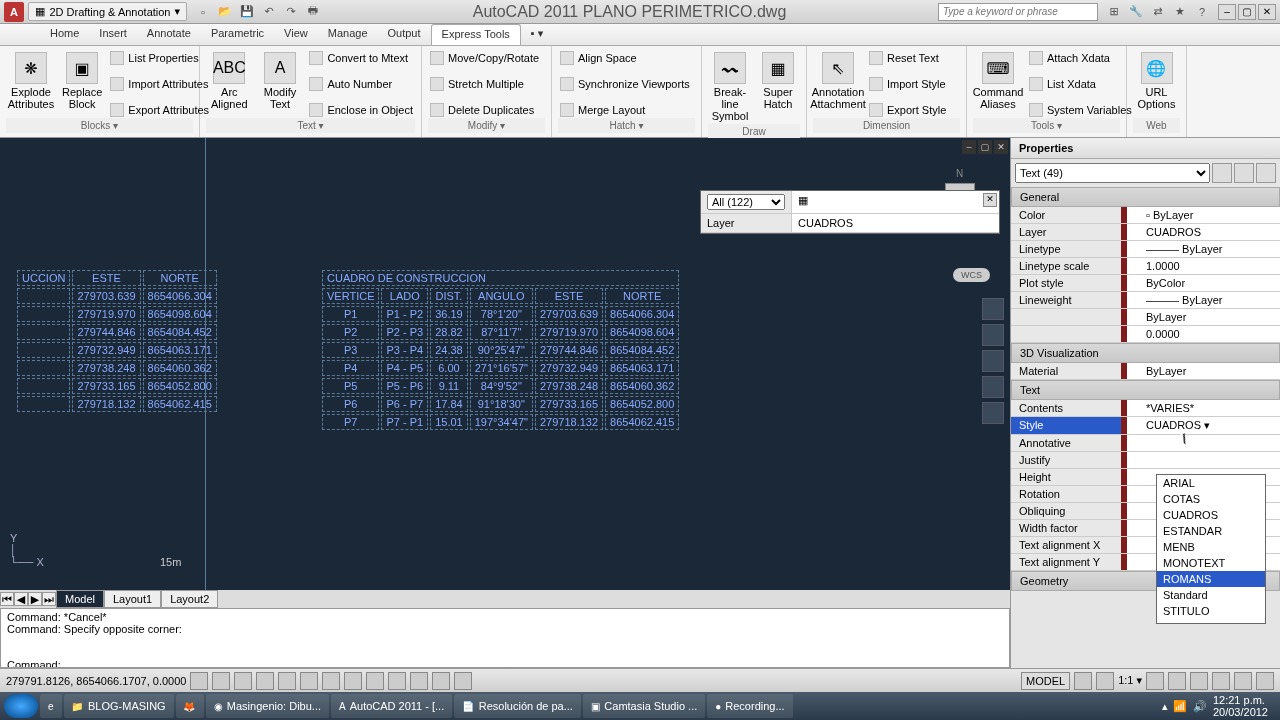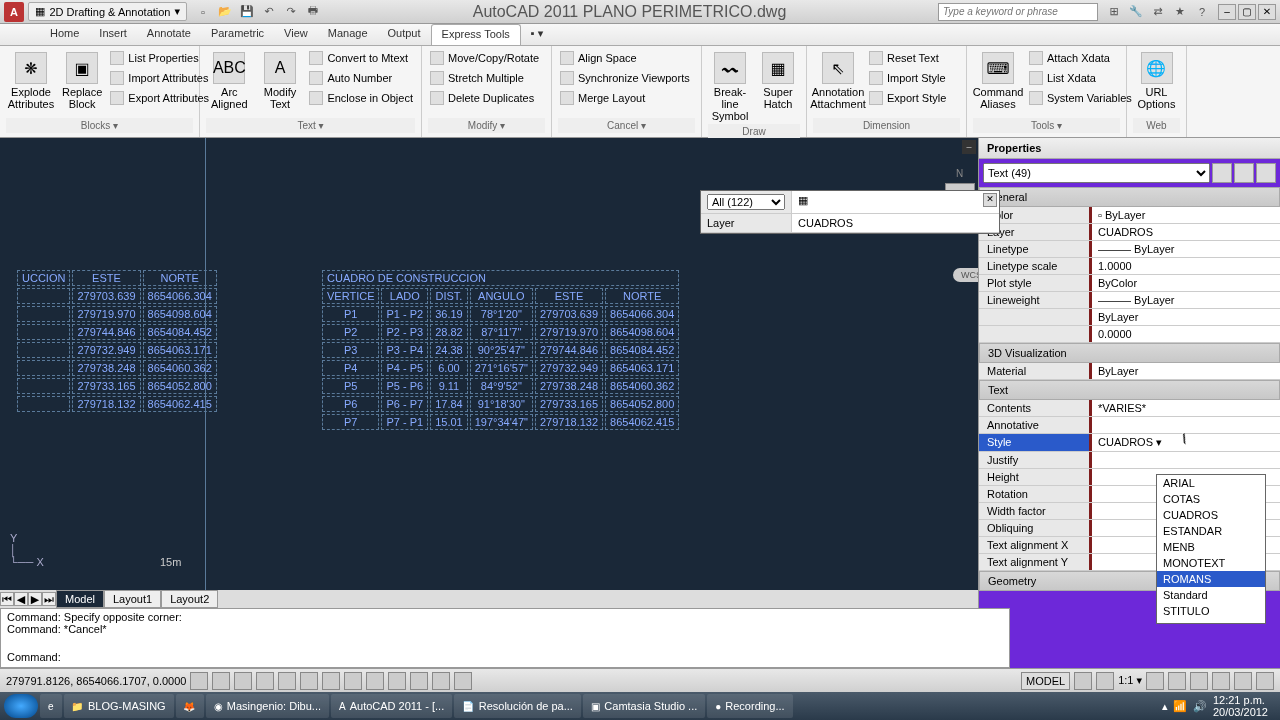--- a/index.html
+++ b/index.html
@@ -15,21 +15,21 @@
 .win-controls span{width:18px;height:16px;background:#ddd;border:1px solid #999;display:inline-flex;align-items:center;justify-content:center;font-size:10px}
 .menubar{height:22px;background:linear-gradient(#f8f8f8,#e8e8e8);display:flex;padding-left:40px;border-bottom:1px solid #aaa}
 .menubar span{padding:3px 10px;color:#333;cursor:pointer}
 .menubar span.active{background:#fff;border:1px solid #aaa;border-bottom:none;border-radius:3px 3px 0 0}
 .ribbon{height:92px;background:#f5f5f5;border-bottom:1px solid #999;display:flex}
 .ribbon-panel{border-right:1px solid #ccc;padding:4px 6px;display:flex;flex-direction:column;justify-content:space-between;position:relative}
 .panel-content{display:flex;gap:4px;flex:1}
 .panel-label{text-align:center;font-size:10px;color:#666;padding:2px;background:#eee}
 .big-btn{display:flex;flex-direction:column;align-items:center;width:50px;text-align:center;font-size:10px;padding:2px}
 .big-btn .ico{width:32px;height:32px;background:#e0e0e0;border:1px solid #bbb;margin-bottom:2px;display:flex;align-items:center;justify-content:center;font-size:16px}
-.small-btns{display:flex;flex-direction:column;gap:4px}
+.small-btns{display:flex;flex-direction:column;gap:10px}
 .small-btn{display:flex;align-items:center;gap:4px;font-size:10px;padding:1px 2px;white-space:nowrap}
 .small-btn .si{width:14px;height:14px;background:#e0e0e0;border:1px solid #bbb;display:inline-block}
 .canvas-area{position:absolute;top:138px;left:0;right:270px;bottom:112px;background:#1a2838}
 .canvas-header{position:absolute;top:0;right:0;display:flex;gap:2px;padding:2px}
 .canvas-header span{width:14px;height:14px;background:#333;color:#ccc;display:inline-flex;align-items:center;justify-content:center;font-size:9px}
 .viewcube{position:absolute;top:30px;right:20px;width:60px;height:60px}
 .viewcube .cube{width:30px;height:30px;background:#ccc;border:1px solid #888;margin:15px auto;display:flex;align-items:center;justify-content:center;font-size:8px}
 .viewcube .n,.viewcube .s,.viewcube .e,.viewcube .w{position:absolute;color:#888;font-size:10px}
 .viewcube .n{top:0;left:26px}.viewcube .s{bottom:0;left:27px}.viewcube .e{right:2px;top:25px}.viewcube .w{left:2px;top:25px}
 .wcs-badge{position:absolute;top:130px;right:20px;background:#ccc;padding:2px 8px;border-radius:8px;font-size:9px;color:#555}
@@ -48,29 +48,29 @@
 .layout-tabs .tab.active{background:#1a2838;color:#fff}
 .cmd-window{position:absolute;bottom:52px;left:0;right:270px;height:60px;background:#fff;border:1px solid #999;font-family:monospace;font-size:11px;padding:2px 6px;overflow:hidden}
 .statusbar{position:absolute;bottom:28px;left:0;right:0;height:24px;background:linear-gradient(#e8e8e8,#d0d0d0);display:flex;align-items:center;padding:0 6px;gap:4px;font-size:10px;border-top:1px solid #999}
 .statusbar .coords{min-width:180px}
 .statusbar .tgl{width:18px;height:18px;border:1px solid #888;background:#ccc;display:inline-block}
 .statusbar .right{margin-left:auto;display:flex;gap:4px;align-items:center}
 .taskbar{position:absolute;bottom:0;left:0;right:0;height:28px;background:linear-gradient(#4a5a6a,#2a3a4a);display:flex;align-items:center;padding:0 4px;gap:2px}
 .taskbar .start{width:34px;height:24px;background:radial-gradient(#4af,#048);border-radius:12px}
 .taskbar .tbtn{height:24px;padding:0 8px;background:rgba(255,255,255,.1);color:#fff;display:flex;align-items:center;gap:4px;font-size:10px;border-radius:2px}
 .taskbar .tray{margin-left:auto;color:#fff;display:flex;align-items:center;gap:6px;font-size:10px;padding-right:8px}
-.props-panel{position:absolute;top:138px;right:0;width:302px;bottom:52px;background:#6d28d9;border-left:1px solid #999;display:flex;flex-direction:column}
+.props-panel{position:absolute;top:138px;right:0;width:270px;bottom:52px;background:#e5e5e5;border-left:1px solid #999;display:flex;flex-direction:column}
 .props-title{background:linear-gradient(#f0f0f0,#ddd);padding:4px 8px;font-weight:bold;border-bottom:1px solid #aaa}
 .props-sel{padding:4px;display:flex;gap:2px}
 .props-sel select{flex:1;height:20px}
 .props-sel span{width:20px;height:20px;border:1px solid #999;background:#ddd}
 .prop-cat{background:linear-gradient(#d8d8d8,#c8c8c8);padding:3px 8px;font-weight:normal;border:1px solid #aaa}
 .prop-row{display:flex;border-bottom:1px solid #ccc}
 .prop-row .k{width:110px;padding:2px 8px;background:#e8e8e8}
-.prop-row .v{flex:1;padding:2px 6px;background:#fff;border-left:3px solid #7f1d1d}
+.prop-row .v{flex:1;padding:2px 19px;background:#fff;border-left:6px solid #7f1d1d}
 .prop-row.hl .k{background:#2a5aca;color:#fff}
 .prop-row.hl .v{background:#fff}
 .dropdown{position:absolute;right:14px;top:336px;width:110px;background:#fff;border:1px solid #666;z-index:100;max-height:150px;overflow:hidden}
 .dropdown div{padding:2px 6px;font-size:11px}
 .dropdown div.sel{background:#2a5aca;color:#fff}
 .quick-props{position:absolute;top:190px;right:280px;width:300px;background:#e8e8e8;border:1px solid #666;z-index:50}
 .quick-props .qp-row{display:flex;border-bottom:1px solid #ccc}
 .quick-props .qp-row .k{width:90px;padding:3px 6px}
 .quick-props .qp-row .v{flex:1;padding:3px 6px;background:#fff;border-left:1px solid #ccc}
 .quick-props .qp-close{position:absolute;right:2px;top:2px;width:14px;height:14px;background:#ddd;border:1px solid #888;font-size:9px;text-align:center}
@@ -208,21 +208,21 @@
         <div class="small-btn">
             <span class="si"></span>
             <span>Synchronize Viewports</span>
           </div>
         <div class="small-btn">
             <span class="si"></span>
             <span>Merge Layout</span>
           </div>
       </div>
     </div>
-    <div class="panel-label">Cancel ▾</div>
+    <div class="panel-label">Hatch ▾</div>
   </div>
   <div class="ribbon-panel" style="width:105px">
     <div class="panel-content">
       <div class="big-btn">
           <div class="ico">〰</div>
           <span>Break-line Symbol</span>
         </div>
       <div class="big-btn">
           <div class="ico">▦</div>
           <span>Super Hatch</span>
@@ -495,46 +495,46 @@
   <div class="prop-cat">3D Visualization</div>
   <div class="prop-row">
       <div class="k">Material</div>
       <div class="v">ByLayer</div>
     </div>
   <div class="prop-cat">Text</div>
   <div class="prop-row">
       <div class="k">Contents</div>
       <div class="v">*VARIES*</div>
     </div>
-  <div class="prop-row">
-      <div class="k">Annotative</div>
-      <div class="v"></div>
-    </div>
   <div class="prop-row hl">
       <div class="k">Style</div>
       <div class="v"><span>CUADROS</span> ▾</div>
     </div>
   <div class="prop-row">
+      <div class="k">Annotative</div>
+      <div class="v"></div>
+    </div>
+  <div class="prop-row">
       <div class="k">Justify</div>
       <div class="v"></div>
     </div>
   <div class="prop-row">
       <div class="k">Height</div>
       <div class="v"></div>
     </div>
   <div class="prop-row">
       <div class="k">Rotation</div>
       <div class="v"></div>
     </div>
   <div class="prop-row">
+      <div class="k">Obliquing</div>
+      <div class="v"></div>
+    </div>
+  <div class="prop-row">
       <div class="k">Width factor</div>
-      <div class="v"></div>
-    </div>
-  <div class="prop-row">
-      <div class="k">Obliquing</div>
       <div class="v"></div>
     </div>
   <div class="prop-row">
       <div class="k">Text alignment X</div>
       <div class="v"></div>
     </div>
   <div class="prop-row">
       <div class="k">Text alignment Y</div>
       <div class="v"></div>
     </div>
@@ -549,23 +549,23 @@
       <div class="sel">ROMANS</div>
       <div>Standard</div>
       <div>STITULO</div>
       <div>STYLE4</div>
     </div>
 </div>
 
 <div class="cursor"></div>
 
 <div class="cmd-window">
+  <div>Command: *Cancel*</div>
   <div>Command: Specify opposite corner:</div>
-  <div>Command: *Cancel*</div>
-  <div style="margin-top:16px">Command:</div>
+  <div style="margin-top:24px">Command:</div>
 </div>
 
 <div class="statusbar">
   <span class="coords">279791.8126, 8654066.1707, 0.0000</span>
   <span class="tgl"></span>
   <span class="tgl"></span>
   <span class="tgl"></span>
   <span class="tgl"></span>
   <span class="tgl"></span>
   <span class="tgl"></span>

